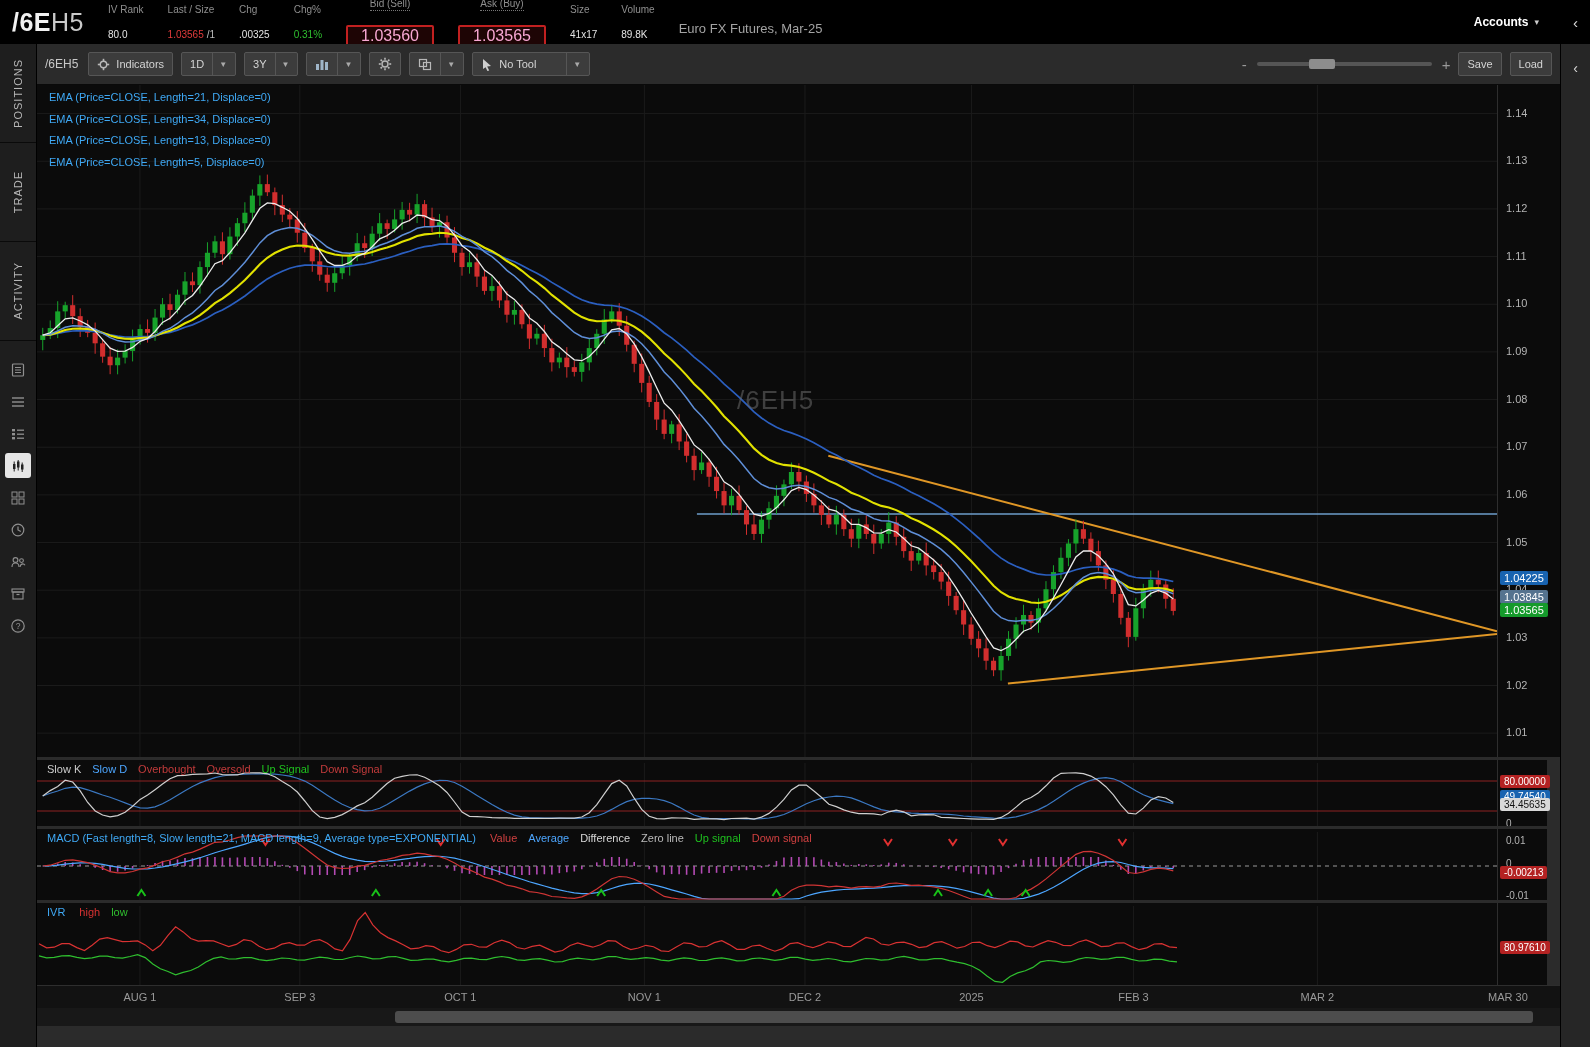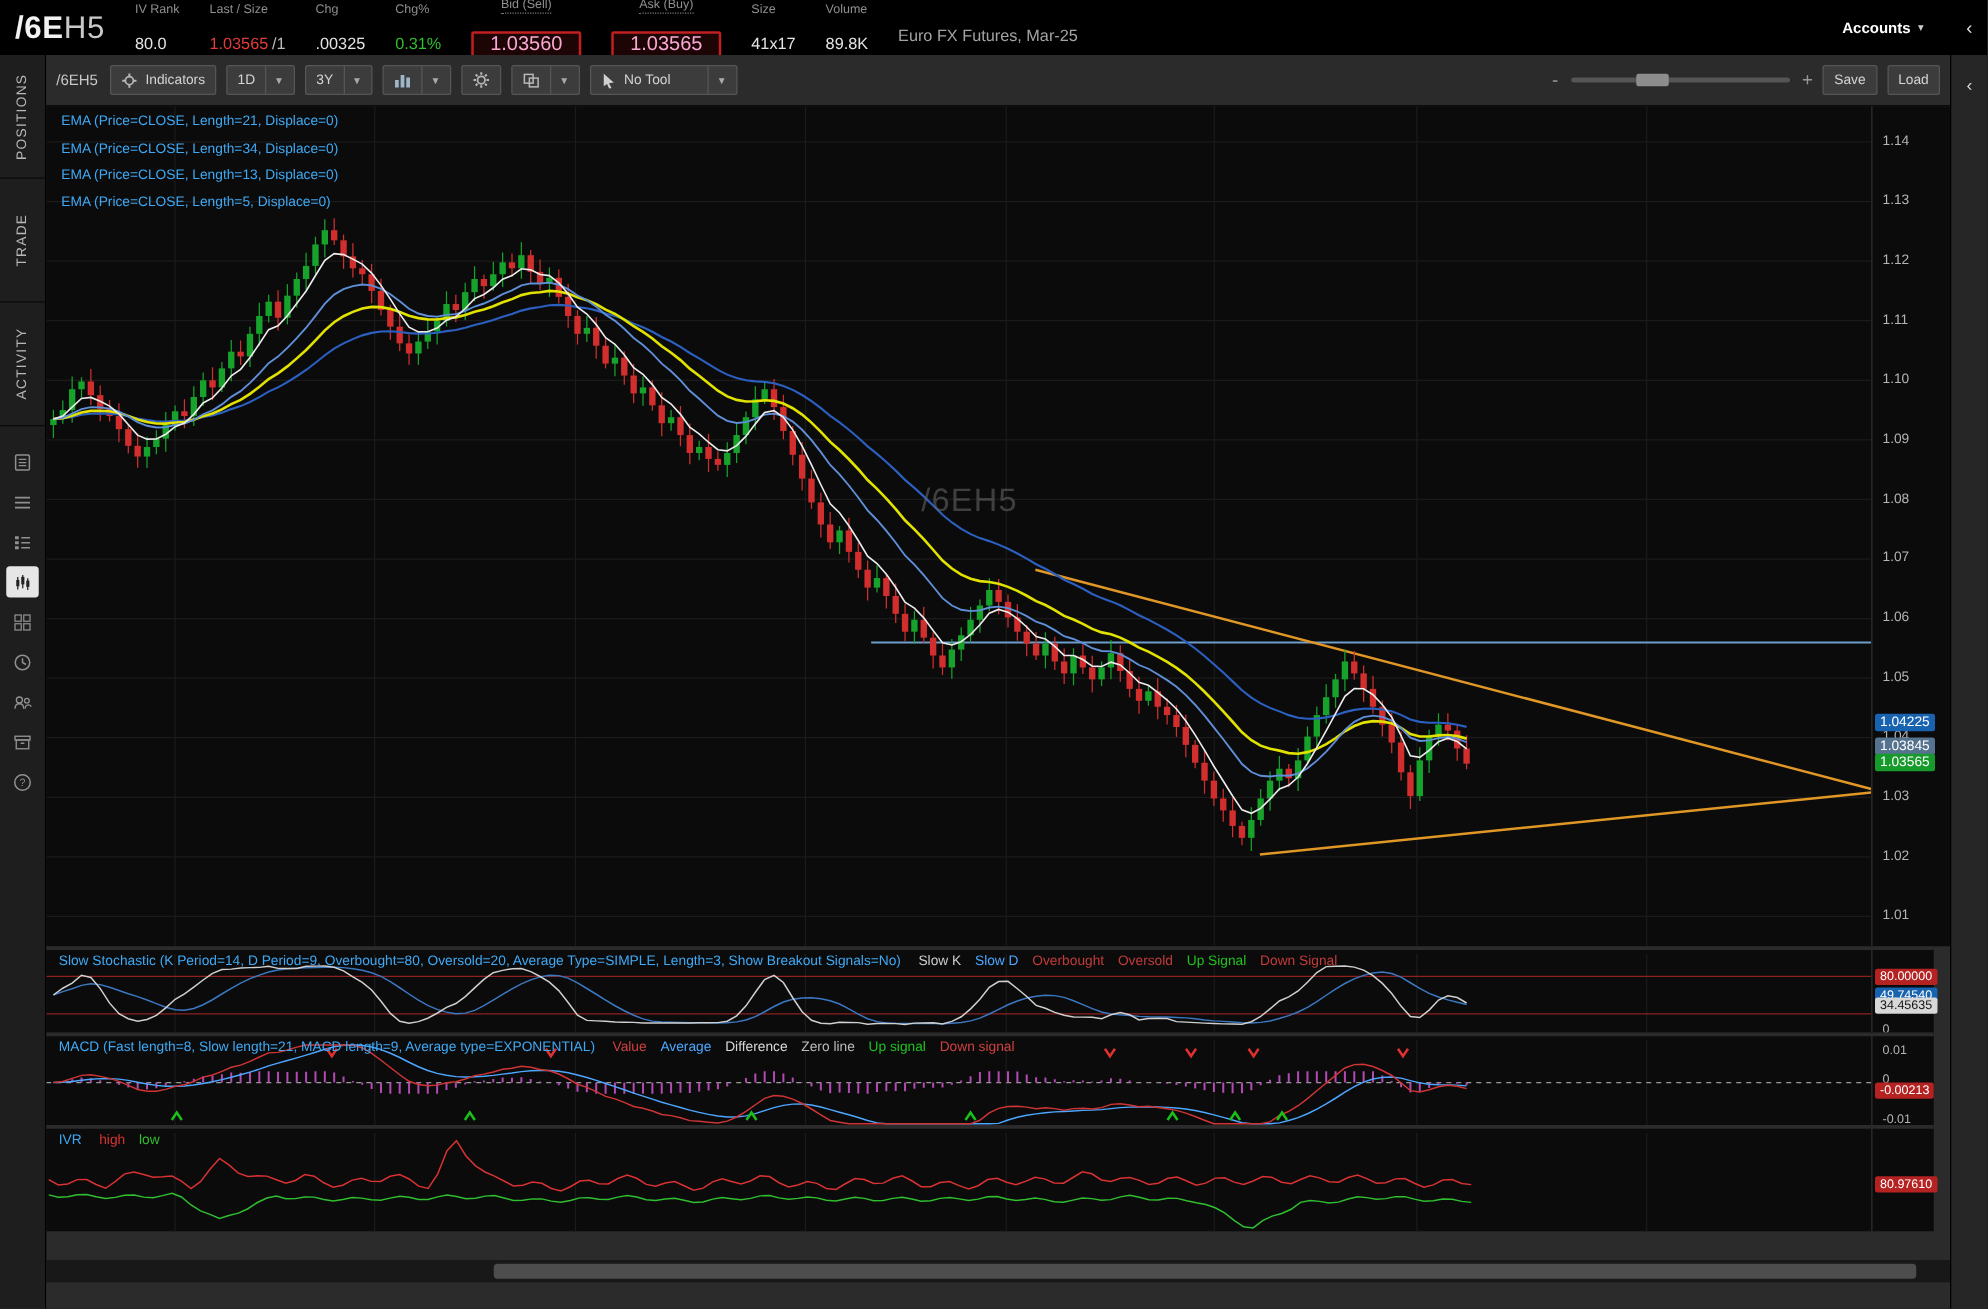--- a/index.html
+++ b/index.html
@@ -7,21 +7,21 @@
        font-family:"Liberation Sans","DejaVu Sans",sans-serif;-webkit-font-smoothing:antialiased;}
   
   #hdr{position:absolute;left:0;top:0;width:1590px;height:44px;background:#000;display:flex;
        align-items:center;padding:0 12px;box-sizing:border-box;gap:24px;}
   .hdr-sym{font-size:25px;color:#f2f2f2;font-weight:bold;letter-spacing:0.5px;}
   .hdr-sym .mon{color:#c9c9c9;font-weight:normal;}
   .hstat{display:flex;flex-direction:column;align-items:flex-start;gap:14px;}
   .hstat.ctr{align-items:center;}
   .hlabel{font-size:10px;color:#8f8f8f;}
   .hlabel.u{border-bottom:1px dotted #777;padding-bottom:1px;}
-  .hval{font-size:13px;color:#e4e4e4;}
+  .hval{font-size:10px;color:#e4e4e4;}
   .red{color:#e23b3b;} .green{color:#2fbf2f;}
   .dim2{color:#bdbdbd;margin-left:3px;}
   .pricebox{min-width:84px;height:18px;border:2px solid #c22020;background:#1e0505;color:#f9a8d4;
             font-size:16px;display:flex;align-items:center;justify-content:center;border-radius:2px;cursor:pointer;}
   .hdesc{font-size:13px;color:#a3a3a3;margin-top:12px;}
   .accounts{margin-left:auto;color:#fff;font-size:12px;font-weight:bold;display:flex;gap:6px;align-items:center;cursor:pointer;}
   .chev{font-size:9px;color:#ccc;}
   .collapse{color:#ddd;font-size:15px;margin-left:10px;cursor:pointer;}
   
   #leftbar{position:absolute;left:0;top:44px;width:37px;height:1003px;background:#1e1e1e;
@@ -625,21 +625,20 @@
       <div class="ytick" style="top: 545.851px;">1.03</div>
       <div class="ytick" style="top: 593.511px;">1.02</div>
       <div class="ytick" style="top: 641.17px;">1.01</div>
       <div class="bubble" style="top: 486.468px; background: rgb(24, 99, 176); color: rgb(255, 255, 255);">1.04225</div>
       <div class="bubble" style="top: 504.579px; background: rgb(85, 115, 143); color: rgb(255, 255, 255);">1.03845</div>
       <div class="bubble" style="top: 517.923px; background: rgb(21, 154, 43); color: rgb(255, 255, 255);">1.03565</div>
     </div>
 
   <div id="stoch-pane" class="lowpane" style="top:757px;width:1460px;height:69px;">
     <div class="pane-head">
-        <span class="ptitle">Slow Stochastic (K Period=14, D Period=9, Overbought=80, Oversold=20, Average Type=SIMPLE, Length=3, Show Breakout Signals=No)</span>
         <span class="plegend" id="stoch-legend">
           <span style="color: rgb(204, 204, 204);">Slow K</span>
           <span style="color: rgb(77, 166, 255);">Slow D</span>
           <span style="color: rgb(194, 59, 59);">Overbought</span>
           <span style="color: rgb(194, 59, 59); text-align: center;">Oversold</span>
           <span style="color: rgb(31, 194, 31);">Up Signal</span>
           <span style="color: rgb(194, 59, 59);">Down Signal</span>
         </span>
       </div>
   <svg width="1460" height="66" style="position:absolute;left:0;top:3px;">
@@ -880,20 +879,31 @@
         <line x1="1096.46" x2="1096.46" y1="0" y2="82" stroke="#1b1b1b"></line>
         <line x1="1280.42" x2="1280.42" y1="0" y2="82" stroke="#1b1b1b"></line>
         <polyline points="2.0,37.7 9.6,41.9 17.2,41.2 24.8,37.7 32.3,37.6 39.9,41.6 47.5,44.6 55.1,39.3 62.7,33.1 70.3,31.6 77.9,33.6 85.5,35.7 93.0,35.4 100.6,34.9 108.2,38.9 115.8,44.8 123.4,39.3 131.0,29.4 138.6,20.8 146.1,25.9 153.7,32.5 161.3,35.1 168.9,34.7 176.5,34.9 184.1,37.8 191.7,40.6 199.3,38.4 206.8,33.7 214.4,35.0 222.0,40.2 229.6,43.7 237.2,42.2 244.8,38.1 252.4,36.7 259.9,39.1 267.5,39.2 275.1,35.0 282.7,33.7 290.3,37.2 297.9,42.9 305.5,44.8 313.1,33.4 320.6,14.5 328.2,6.5 335.8,18.8 343.4,26.7 351.0,31.6 358.6,34.9 366.2,38.8 373.7,42.8 381.3,42.2 388.9,39.6 396.5,40.6 404.1,44.8 411.7,46.7 419.3,43.4 426.9,38.8 434.4,38.3 442.0,41.0 449.6,41.1 457.2,36.8 464.8,34.1 472.4,36.6 480.0,41.5 487.5,43.0 495.1,40.4 502.7,39.2 510.3,42.6 517.9,46.1 525.5,44.5 533.1,39.5 540.7,37.0 548.2,39.2 555.8,41.2 563.4,38.8 571.0,34.6 578.6,35.2 586.2,40.2 593.8,43.5 601.3,42.0 608.9,39.3 616.5,40.7 624.1,44.8 631.7,45.5 639.3,41.0 646.9,36.8 654.5,37.6 662.0,40.8 669.6,40.5 677.2,36.6 684.8,34.7 692.4,38.6 700.0,43.3 707.6,43.3 715.1,40.0 722.7,39.2 730.3,42.5 737.9,45.2 745.5,42.6 753.1,37.6 760.7,36.6 768.3,39.8 775.8,41.7 783.4,39.1 791.0,35.8 798.6,37.1 806.2,40.4 813.8,40.6 821.4,36.0 828.9,31.5 836.5,33.0 844.1,38.0 851.7,39.2 859.3,36.6 866.9,36.1 874.5,38.3 882.1,41.6 889.6,40.6 897.2,36.6 904.8,35.6 912.4,38.8 920.0,42.2 927.6,40.5 935.2,36.5 942.7,36.2 950.3,39.7 957.9,41.6 965.5,38.8 973.1,35.2 980.7,35.9 988.3,39.8 995.9,41.0 1003.4,37.6 1011.0,34.7 1018.6,36.3 1026.2,39.4 1033.8,39.7 1041.4,36.0 1049.0,34.0 1056.5,36.9 1064.1,40.6 1071.7,40.2 1079.3,37.1 1086.9,36.8 1094.5,40.6 1102.1,43.7 1109.7,41.9 1117.2,38.0 1124.8,37.6 1132.4,40.8 1140.0,41.7" fill="none" stroke="#d83232" stroke-width="1.2"></polyline>
         <polyline points="2.0,49.9 9.6,51.8 17.2,51.4 24.8,49.8 32.3,49.6 39.9,51.4 47.5,52.7 55.1,51.9 62.7,50.2 70.3,50.1 77.9,51.7 85.5,52.1 93.0,50.5 100.6,48.7 108.2,51.6 115.8,58.0 123.4,62.7 131.0,65.5 138.6,68.8 146.1,66.4 153.7,64.5 161.3,61.0 168.9,56.0 176.5,52.4 184.1,50.9 191.7,53.0 199.3,52.9 206.8,51.6 214.4,51.7 222.0,53.6 229.6,54.7 237.2,53.6 244.8,52.0 252.4,52.5 259.9,53.8 267.5,54.1 275.1,52.5 282.7,51.1 290.3,51.8 297.9,53.5 305.5,53.5 313.1,51.5 320.6,50.0 328.2,51.2 335.8,52.9 343.4,52.6 351.0,50.9 358.6,50.5 366.2,52.4 373.7,54.3 381.3,54.2 388.9,53.1 396.5,53.1 404.1,54.9 411.7,55.8 419.3,54.4 426.9,52.3 434.4,52.2 442.0,53.4 449.6,53.6 457.2,51.7 464.8,50.5 472.4,51.6 480.0,53.8 487.5,54.4 495.1,53.2 502.7,52.7 510.3,54.2 517.9,56.0 525.5,55.6 533.1,53.3 540.7,52.1 548.2,53.0 555.8,53.8 563.4,52.7 571.0,50.7 578.6,50.5 586.2,52.3 593.8,53.3 601.3,52.7 608.9,51.6 616.5,52.3 624.1,54.2 631.7,54.8 639.3,53.2 646.9,51.8 654.5,52.7 662.0,54.5 669.6,54.4 677.2,52.7 684.8,51.8 692.4,53.2 700.0,54.9 707.6,54.6 715.1,52.7 722.7,52.0 730.3,53.1 737.9,54.3 745.5,53.3 753.1,51.4 760.7,51.3 768.3,53.2 775.8,54.4 783.4,53.6 791.0,52.5 798.6,53.5 806.2,55.4 813.8,55.8 821.4,54.1 828.9,52.5 836.5,52.9 844.1,54.1 851.7,53.7 859.3,51.5 866.9,50.3 874.5,51.8 882.1,53.8 889.6,53.9 897.2,52.6 904.8,52.7 912.4,54.6 920.0,56.2 927.6,57.6 935.2,60.2 942.7,64.3 950.3,70.3 957.9,75.4 965.5,76.3 973.1,70.5 980.7,66.9 988.3,64.8 995.9,61.4 1003.4,55.9 1011.0,54.5 1018.6,55.1 1026.2,56.3 1033.8,55.7 1041.4,53.2 1049.0,51.5 1056.5,52.1 1064.1,53.3 1071.7,52.9 1079.3,51.3 1086.9,51.3 1094.5,53.3 1102.1,55.0 1109.7,54.6 1117.2,53.2 1124.8,53.4 1132.4,55.1 1140.0,55.9" fill="none" stroke="#2fbf2f" stroke-width="1.2"></polyline>
       </svg>
     </div>
   <div id="ivr-axis" class="lowaxis" style="top:900px;height:85px;">
       <div class="bubble" style="top: 38px; font-size: 10px; background: rgb(180, 34, 34); color: rgb(255, 255, 255);">80.97610</div>
     </div>
 
+  <div id="xaxis">
+      <div class="xtick" style="left: 102.93px;">AUG 1</div>
+      <div class="xtick" style="left: 262.8px;">SEP 3</div>
+      <div class="xtick" style="left: 423.4px;">OCT 1</div>
+      <div class="xtick" style="left: 607.36px;">NOV 1</div>
+      <div class="xtick" style="left: 767.96px;">DEC 2</div>
+      <div class="xtick" style="left: 934.4px;">2025</div>
+      <div class="xtick" style="left: 1096.46px;">FEB 3</div>
+      <div class="xtick" style="left: 1280.42px;">MAR 2</div>
+      <div class="xtick" style="left: 1470.95px;">MAR 30</div>
+    </div>
   <div id="scrollbar">
       <div id="sb-thumb"></div>
     </div>
   <div id="bottomstrip"></div>
 
   <div id="rightstrip">
     <div class="collapse2">‹</div>
   </div>
 
 </div>

